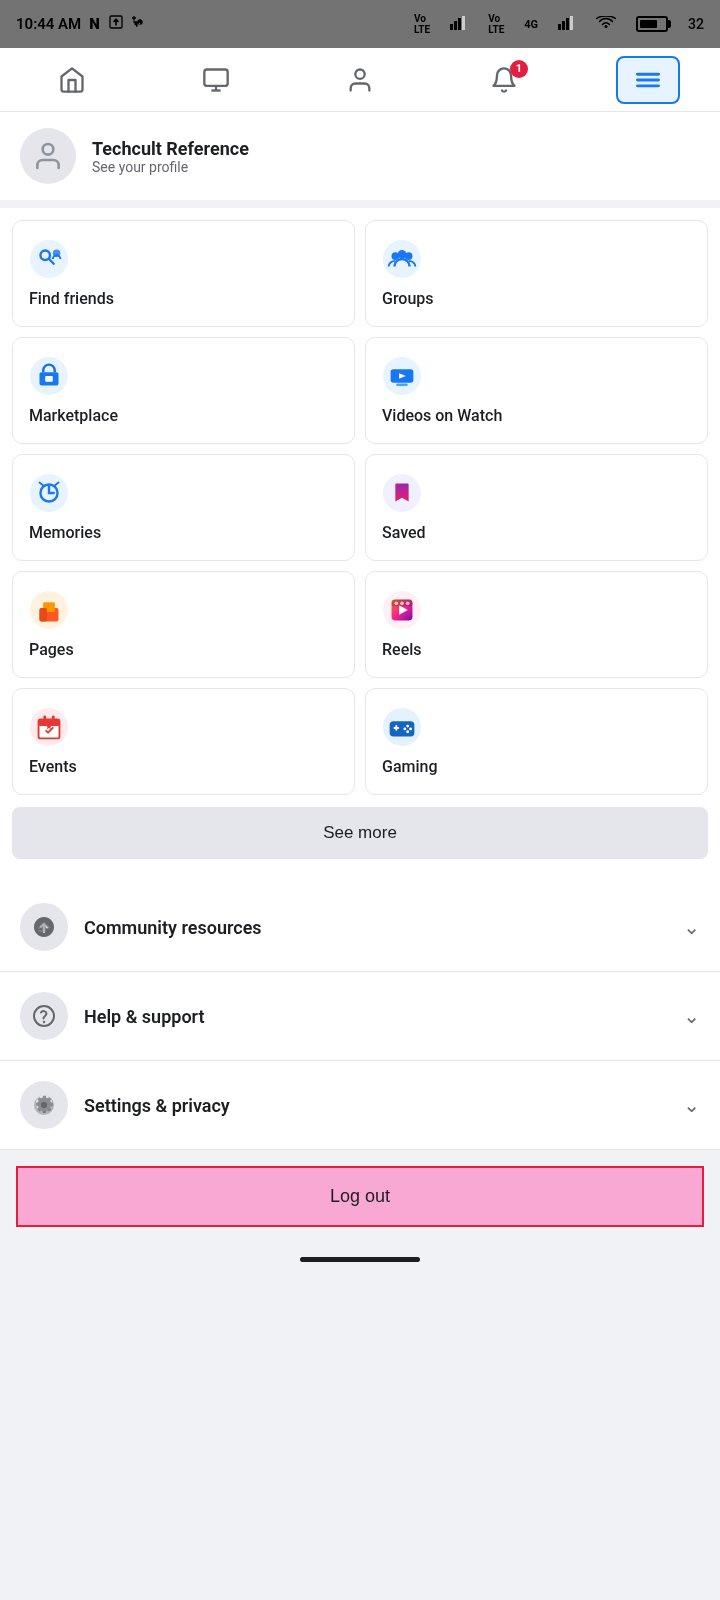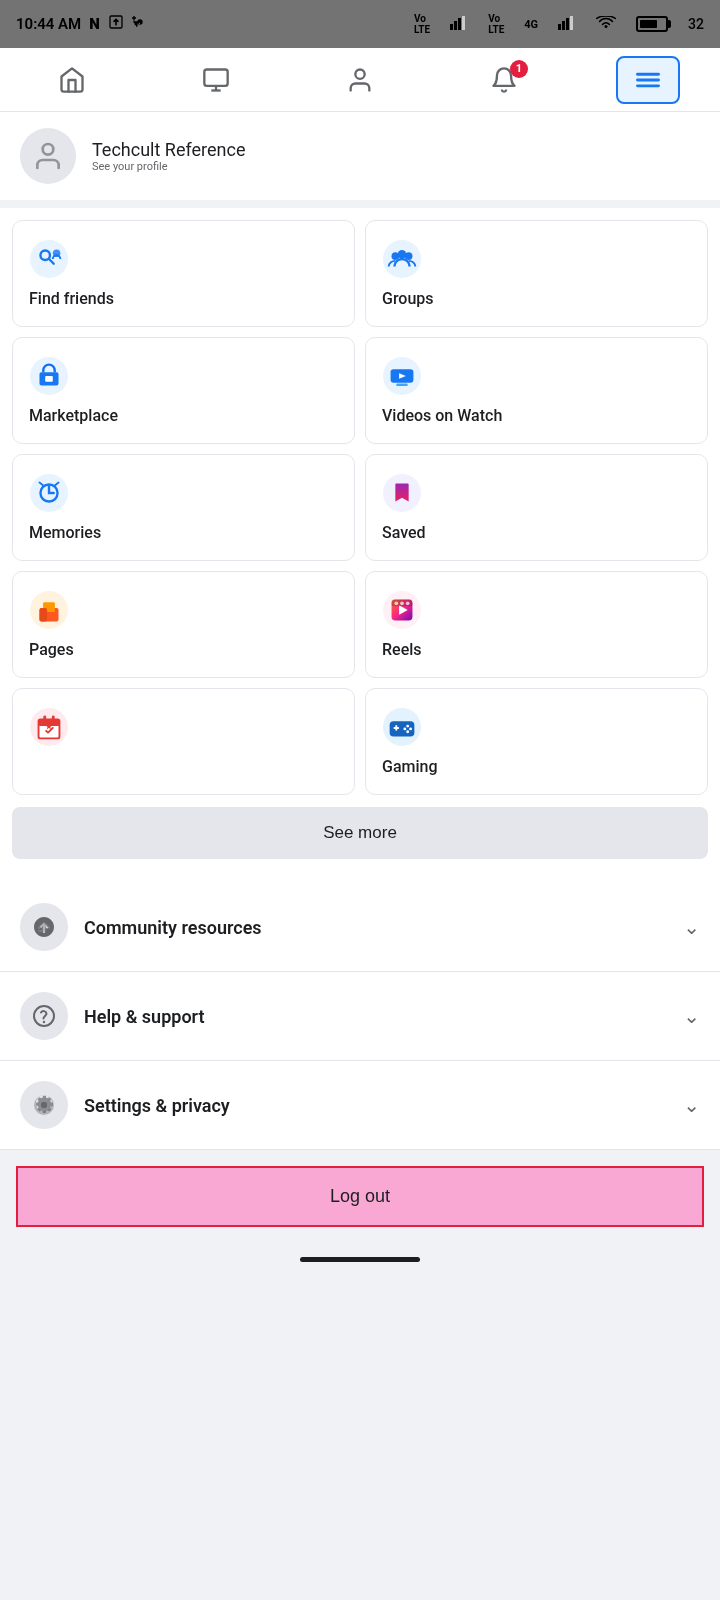--- a/index.html
+++ b/index.html
@@ -125,25 +125,25 @@
       align-items: center;
       justify-content: center;
       flex-shrink: 0;
     }
     .profile-info {
       display: flex;
       flex-direction: column;
     }
     .profile-name {
       font-size: 18px;
-      font-weight: 400;
+      font-weight: 700;
       color: #1c1e21;
     }
     .profile-sub {
-      font-size: 11px;
+      font-size: 14px;
       color: #65676b;
     }
 
     
     .grid-section {
       background: #fff;
       padding: 12px;
       display: grid;
       grid-template-columns: 1fr 1fr;
       gap: 10px;
@@ -492,20 +492,21 @@
       <svg width="38" height="38" viewBox="0 0 40 40">
         <circle cx="20" cy="20" r="20" fill="#ffebee"></circle>
         <rect x="9" y="12" width="22" height="20" rx="2" fill="#fff" stroke="#e53935" stroke-width="2"></rect>
         <rect x="9" y="12" width="22" height="7" rx="2" fill="#e53935"></rect>
         <rect x="14" y="8" width="3" height="6" rx="1.5" fill="#e53935"></rect>
         <rect x="23" y="8" width="3" height="6" rx="1.5" fill="#e53935"></rect>
         <path d="M17 24l2 2 5-5" stroke="#e53935" stroke-width="2" stroke-linecap="round" stroke-linejoin="round" fill="none"></path>
         <text x="20" y="22" text-anchor="middle" font-size="8" fill="#e53935" font-weight="bold">★</text>
       </svg>
     </div>
+    <span class="grid-label">Events</span>
   </div>
 
   <div class="grid-item">
     <div class="grid-icon">
       <svg width="38" height="38" viewBox="0 0 40 40">
         <circle cx="20" cy="20" r="20" fill="#e3f2fd"></circle>
         <rect x="7" y="14" width="26" height="16" rx="4" fill="#1565c0"></rect>
         <rect x="11" y="20" width="6" height="2" rx="1" fill="#fff"></rect>
         <rect x="13" y="18" width="2" height="6" rx="1" fill="#fff"></rect>
         <circle cx="26" cy="19" r="1.5" fill="#fff"></circle>

